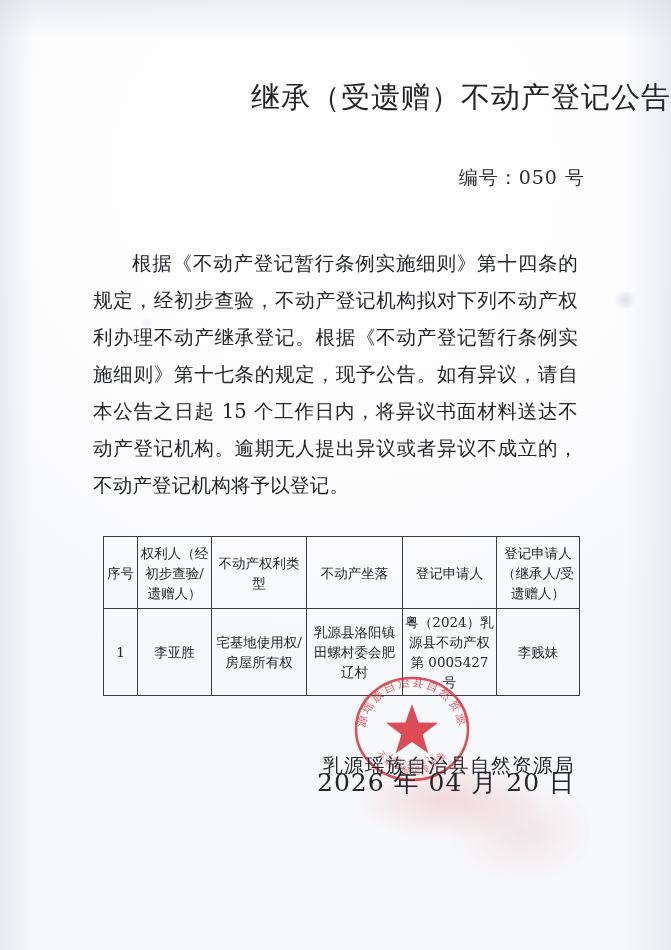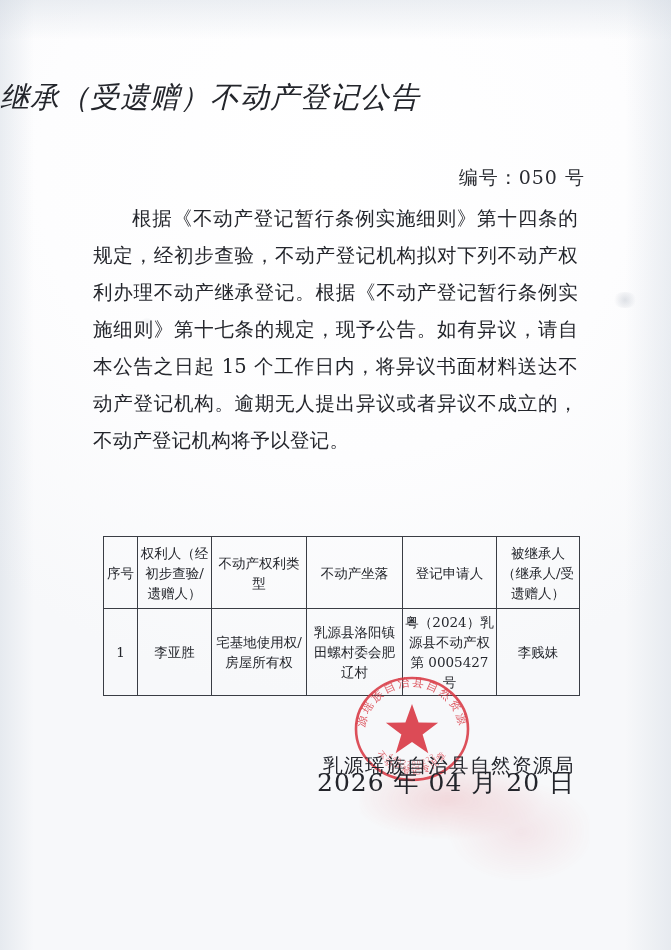--- a/index.html
+++ b/index.html
@@ -46,26 +46,25 @@
     pointer-events: none;
     border-radius: 50%;
     background: radial-gradient(circle, rgba(150,160,175,0.30) 0%, rgba(255,255,255,0) 72%);
   }
 
   
   .doc-title {
     position: absolute;
     left: 0; top: 78px;
     width: 671px;
-    text-align: left;
+    text-align: right;
     font-size: 29px;
     letter-spacing: 1px;
     color: #23252b;
     font-family: "DejaVu Serif", "Liberation Serif", serif;
-    font-style: italic;
   }
 
   .doc-number {
     position: absolute;
     left: 0; top: 165px;
     width: 585px;
     box-sizing: border-box;
     text-align: right;
     font-size: 19px;
     color: #2a2c32;
@@ -75,20 +74,21 @@
   .body-block {
     position: absolute;
     left: 93px;
     width: 485px;
     font-size: 19.5px;
     line-height: 37px;
     color: #24262c;
     text-align: justify;
     text-justify: inter-character;
     letter-spacing: 0.2px;
+    margin-top: 45px;
   }
   #para-main { top: 200px; text-indent: 2em; }
   #para-address { top: 422px; text-indent: 2em; }
   #para-contact { top: 494px; text-indent: 2em; }
 
   .u { text-decoration: underline; text-underline-offset: 4px; }
 
   
   #reg-table {
     position: absolute;
@@ -180,21 +180,21 @@
         <col class="col-cert">
         <col class="col-appl">
     </colgroup>
     <thead>
       <tr>
         <th>序号</th>
         <th>权利人（经初步查验/遗赠人）</th>
         <th>不动产权利类型</th>
         <th>不动产坐落</th>
         <th>登记申请人</th>
-        <th>被继承人（继承人/受遗赠人）</th>
+        <th>登记申请人（继承人/受遗赠人）</th>
       </tr>
     </thead>
     <tbody>
       <tr>
         <td>1</td>
         <td>李亚胜</td>
         <td>宅基地使用权/房屋所有权</td>
         <td>乳源县洛阳镇田螺村委会肥辽村</td>
         <td>粤（2024）乳源县不动产权第 0005427 号</td>
         <td>李贱妹</td>

